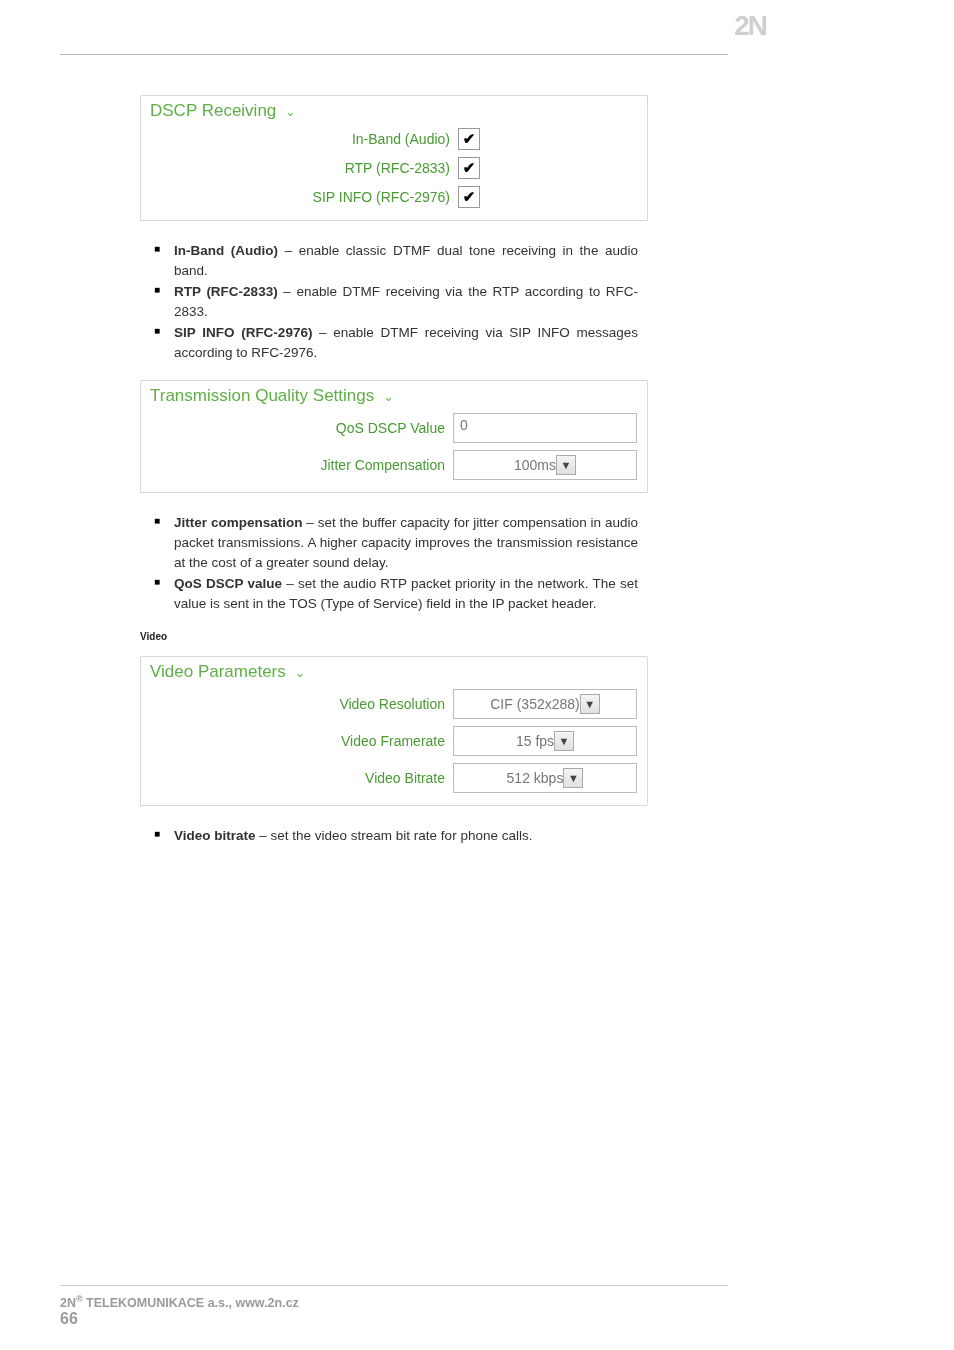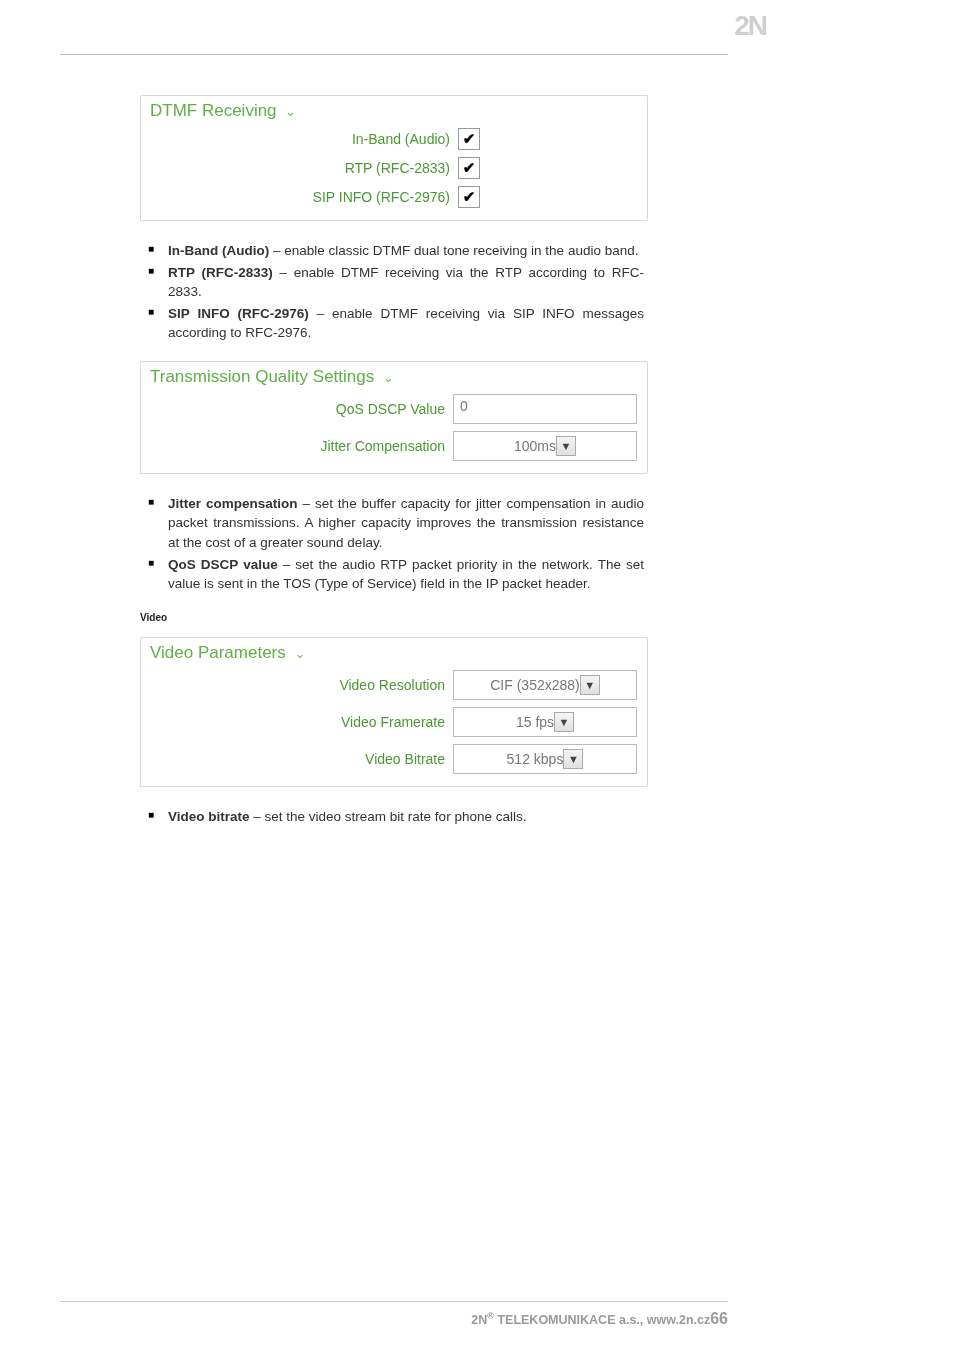--- a/index.html
+++ b/index.html
@@ -127,21 +127,21 @@
     color: #444;
   }
   .body-text {
     margin: 14px 80px 18px 80px;
     font-size: 13.5px;
     line-height: 1.45;
   }
   .body-text ul {
     list-style: none;
     padding-left: 20px;
-    margin: 4px;
+    margin: 10px;
   }
   .body-text li {
     position: relative;
     padding-left: 4px;
     margin: 2px 0;
     text-align: justify;
   }
   .body-text li::before {
     content: "■";
     position: absolute;
@@ -161,43 +161,44 @@
     text-justify: inter-word;
   }
   .footer {
     position: absolute;
     bottom: 22px;
     left: 60px;
     right: 60px;
     border-top: 1px solid #ccc;
     padding-top: 8px;
     display: flex;
-    justify-content: flex-end;
+    justify-content: flex-start;
     align-items: baseline;
     font-size: 12.5px;
     color: #9a9a9a;
+    flex-direction: column;
   }
   .footer .page-num {
     font-size: 16px;
     color: #9a9a9a;
     font-weight: bold;
   }
   .sup { font-size: 9px; vertical-align: super; }
 </style>
 </head>
 <body>
 
 <div class="page">
 
   <div class="logo">2N</div>
   <hr class="hr-top">
 
   <div class="fieldset">
     <div class="legend">
-      <span>DTMF Receiving</span>
+      <span>DSCP Receiving</span>
       <span class="chev">⌄</span>
     </div>
 
     <div class="form-row">
       <div class="form-label">In-Band (Audio)</div>
       <div class="form-control">
         <div class="chk">✔</div>
       </div>
     </div>
     <div class="form-row">

